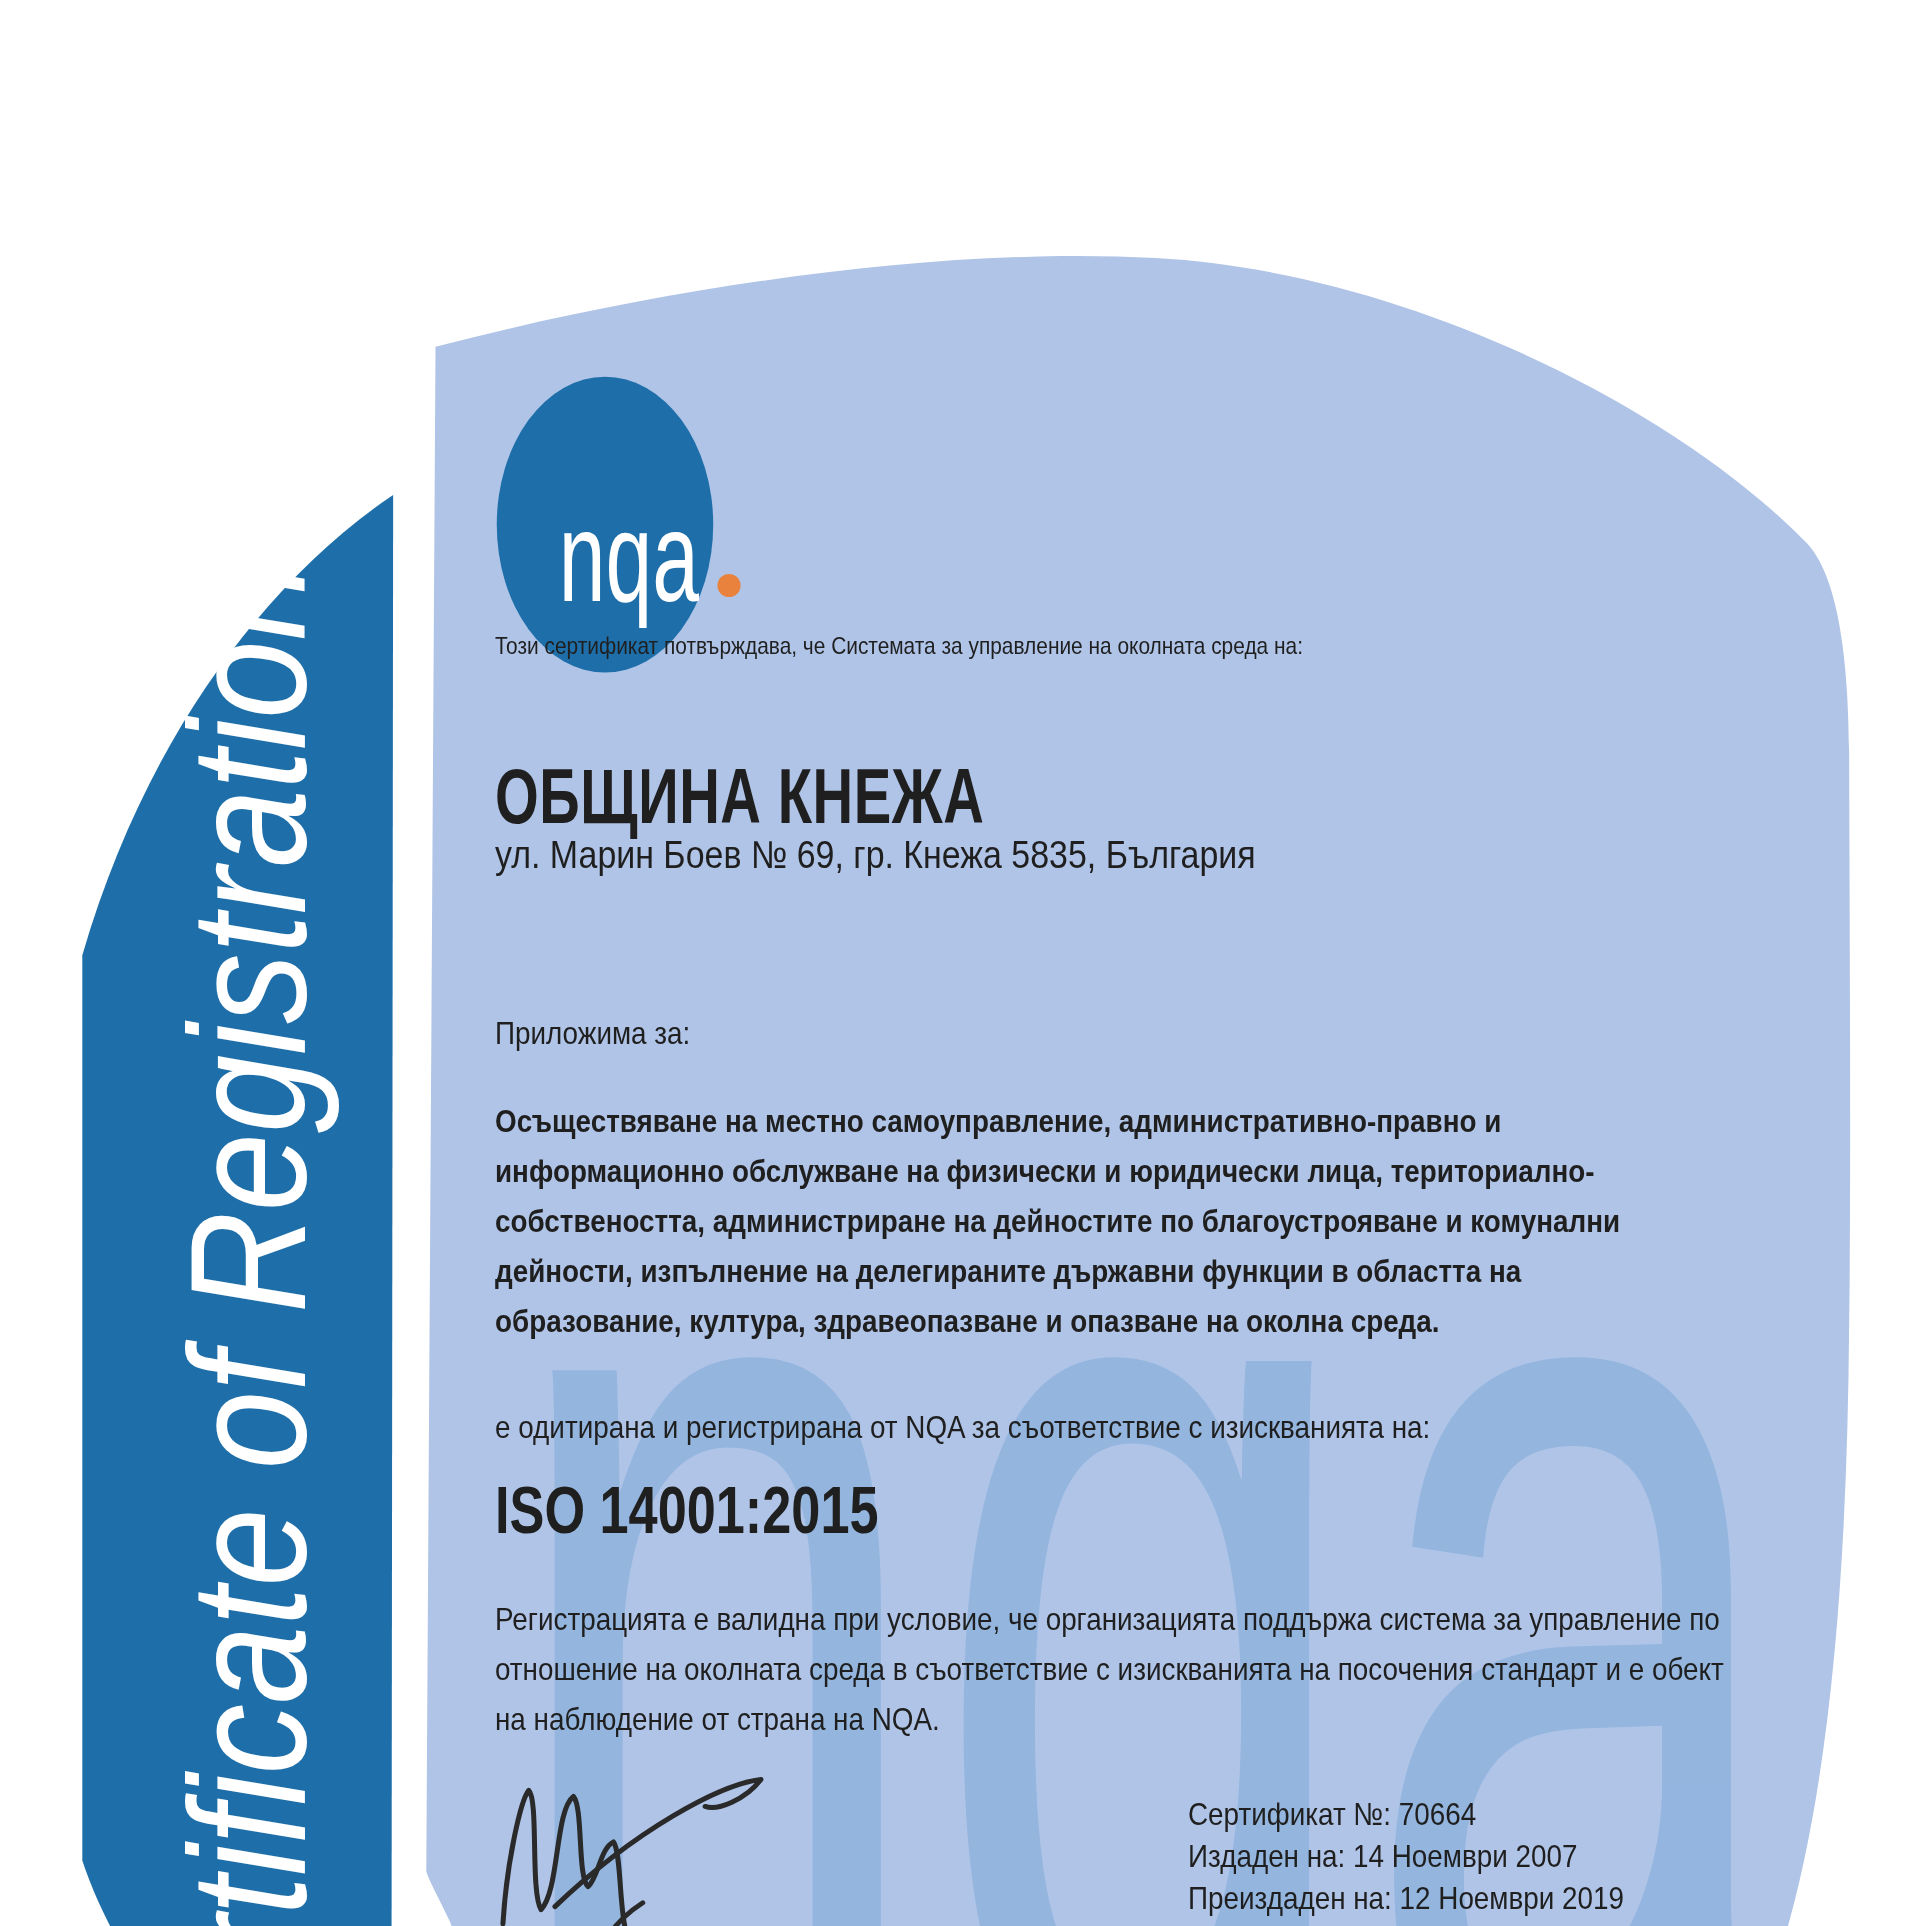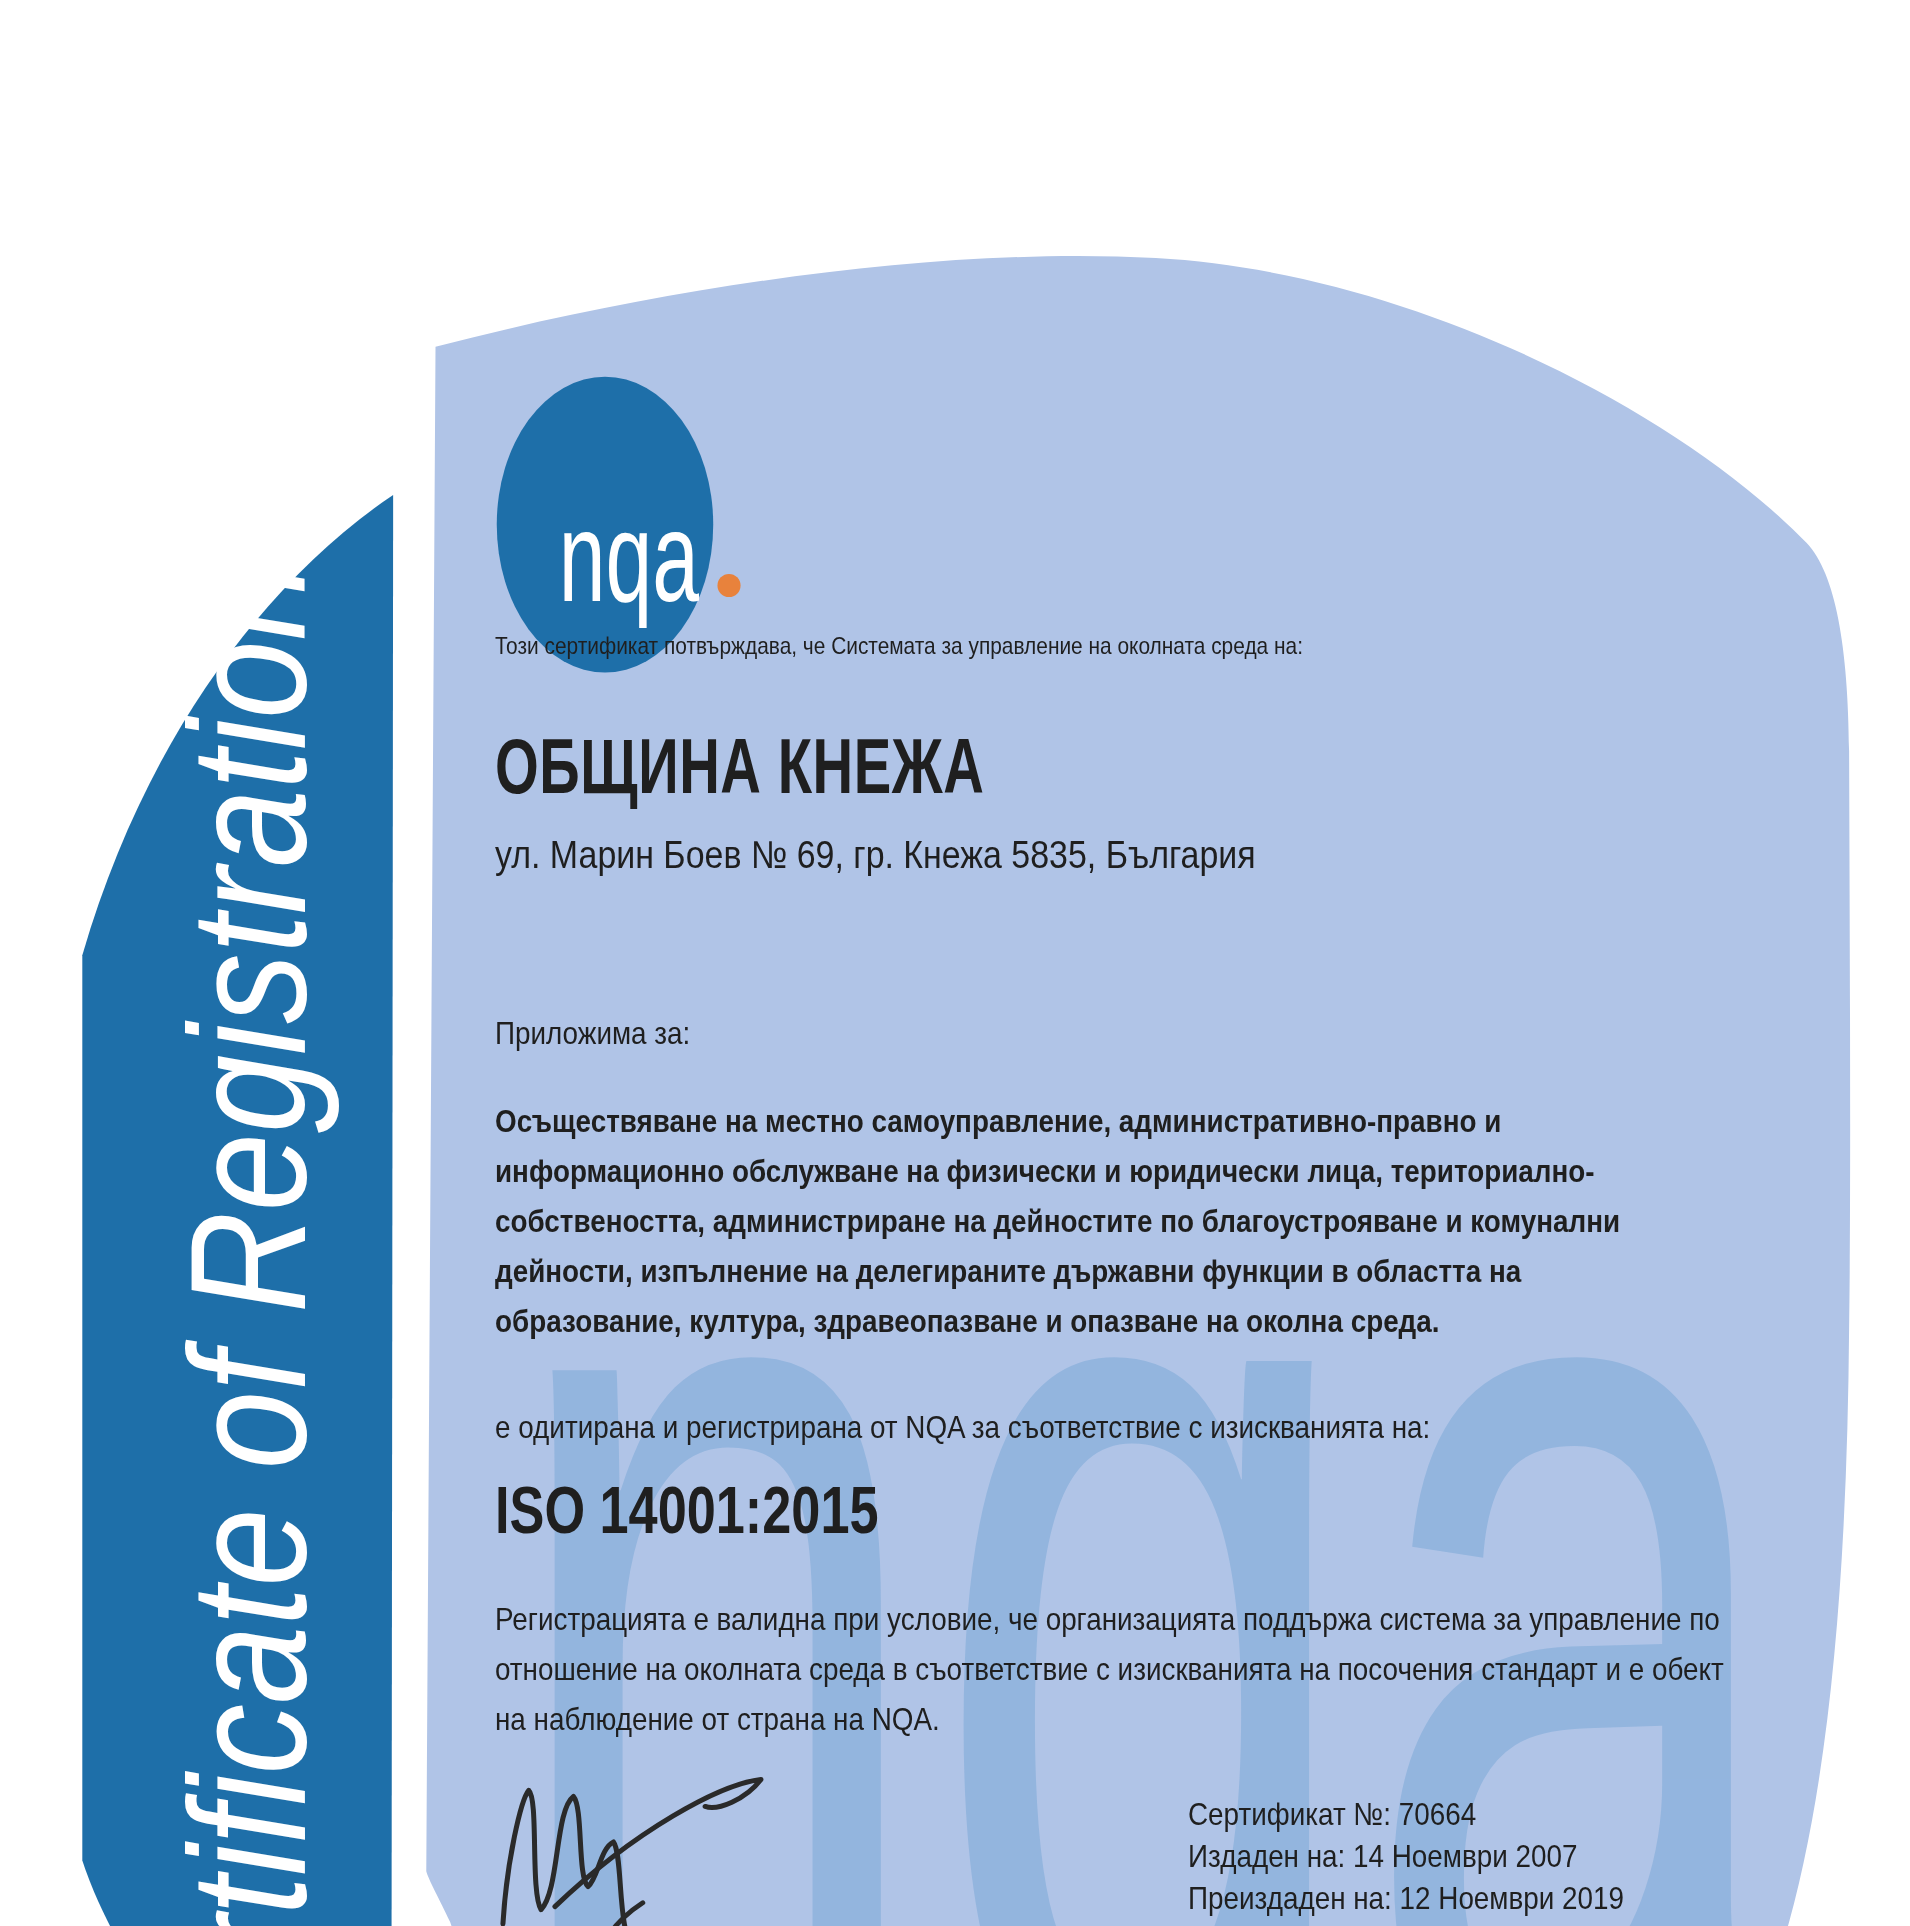--- a/index.html
+++ b/index.html
@@ -4,21 +4,21 @@
 <style>
   html,body{margin:0;padding:0;background:#ffffff;}
   .page{position:relative;width:1911px;height:2702px;background:#ffffff;overflow:hidden;
         font-family:"Liberation Sans",sans-serif;color:#1f1f1f;}
   svg{position:absolute;left:0;top:0;}
   .txt{position:absolute;white-space:nowrap;color:#1f1f1f;}
   .cx{display:inline-block;transform:scaleX(0.87);transform-origin:0 50%;}
   .cx74{display:inline-block;transform:scaleX(0.73);transform-origin:0 50%;}
   .cx78{display:inline-block;transform:scaleX(0.78);transform-origin:0 50%;}
   .intro{left:495px;top:632px;font-size:24px;}
-  .org{left:495px;top:722px;font-size:77px;font-weight:700;letter-spacing:0.8px;}
+  .org{left:495px;top:752px;font-size:77px;font-weight:700;letter-spacing:0.8px;}
   .addr{left:495px;top:833px;font-size:39px;}
   .applicable{left:495px;top:1015px;font-size:32px;}
   .scope{left:495px;top:1096px;font-size:32px;font-weight:700;line-height:50px;}
   .audit{left:495px;top:1393px;font-size:32px;margin-top:16px;}
   .iso{left:495px;top:1476px;font-size:67px;font-weight:700;line-height:67px;}
   .validity{left:495px;top:1594px;font-size:32px;line-height:50px;text-decoration:underline;}
   .details{left:1188px;top:1793px;font-size:32px;line-height:42px;}
 </style>
 </head>
 <body>

